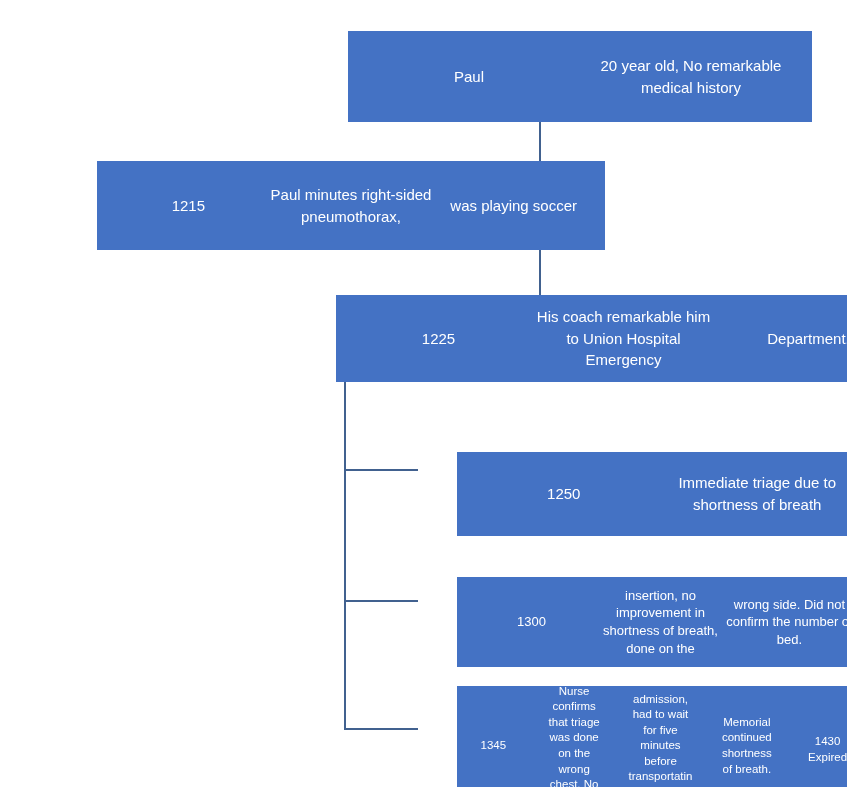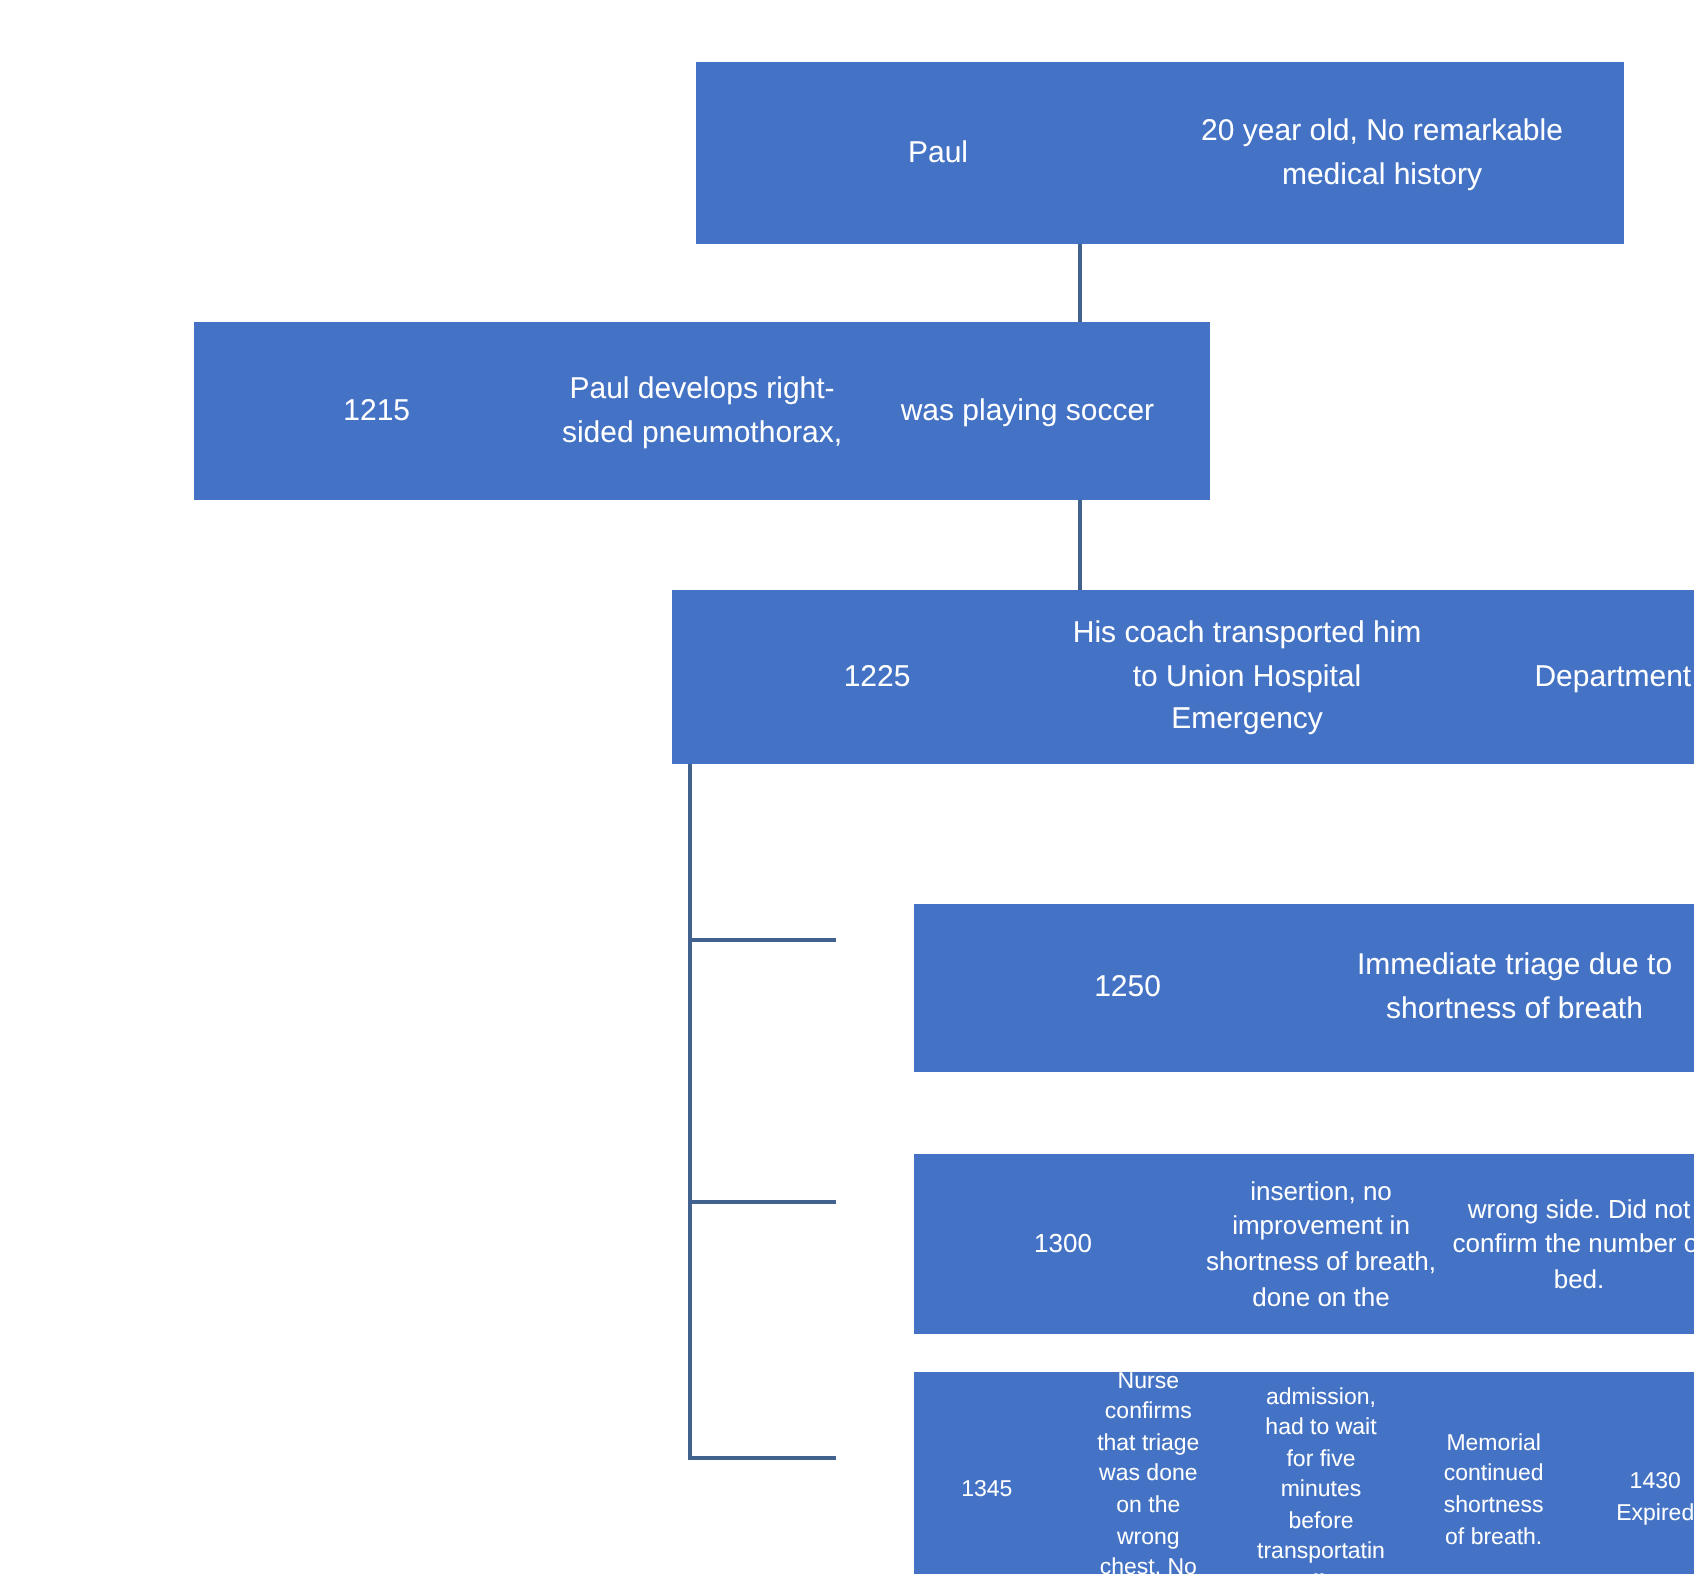--- a/index.html
+++ b/index.html
@@ -81,27 +81,27 @@
   <div class="conn h" id="conn-1300-stub"></div>
   <div class="conn h" id="conn-1345-stub"></div>
 
   <div class="node" id="node-paul">
     <span class="line time">Paul</span>
     <span class="line">20 year old, No remarkable medical history</span>
   </div>
 
   <div class="node" id="node-1215">
     <span class="line time">1215</span>
-    <span class="line">Paul develops right-sided pneumothorax,</span>
+    <span class="line">Paul minutes right-sided pneumothorax,</span>
     <span class="line">was playing soccer</span>
   </div>
 
   <div class="node" id="node-1225">
     <span class="line time">1225</span>
-    <span class="line">His coach transported him to Union Hospital Emergency</span>
+    <span class="line">His coach remarkable him to Union Hospital Emergency</span>
     <span class="line">Department.</span>
   </div>
 
   <div class="node" id="node-1250">
     <span class="line time">1250</span>
     <span class="line">Immediate triage due to shortness of breath</span>
   </div>
 
   <div class="node" id="node-1300">
     <span class="line time">1300</span>

